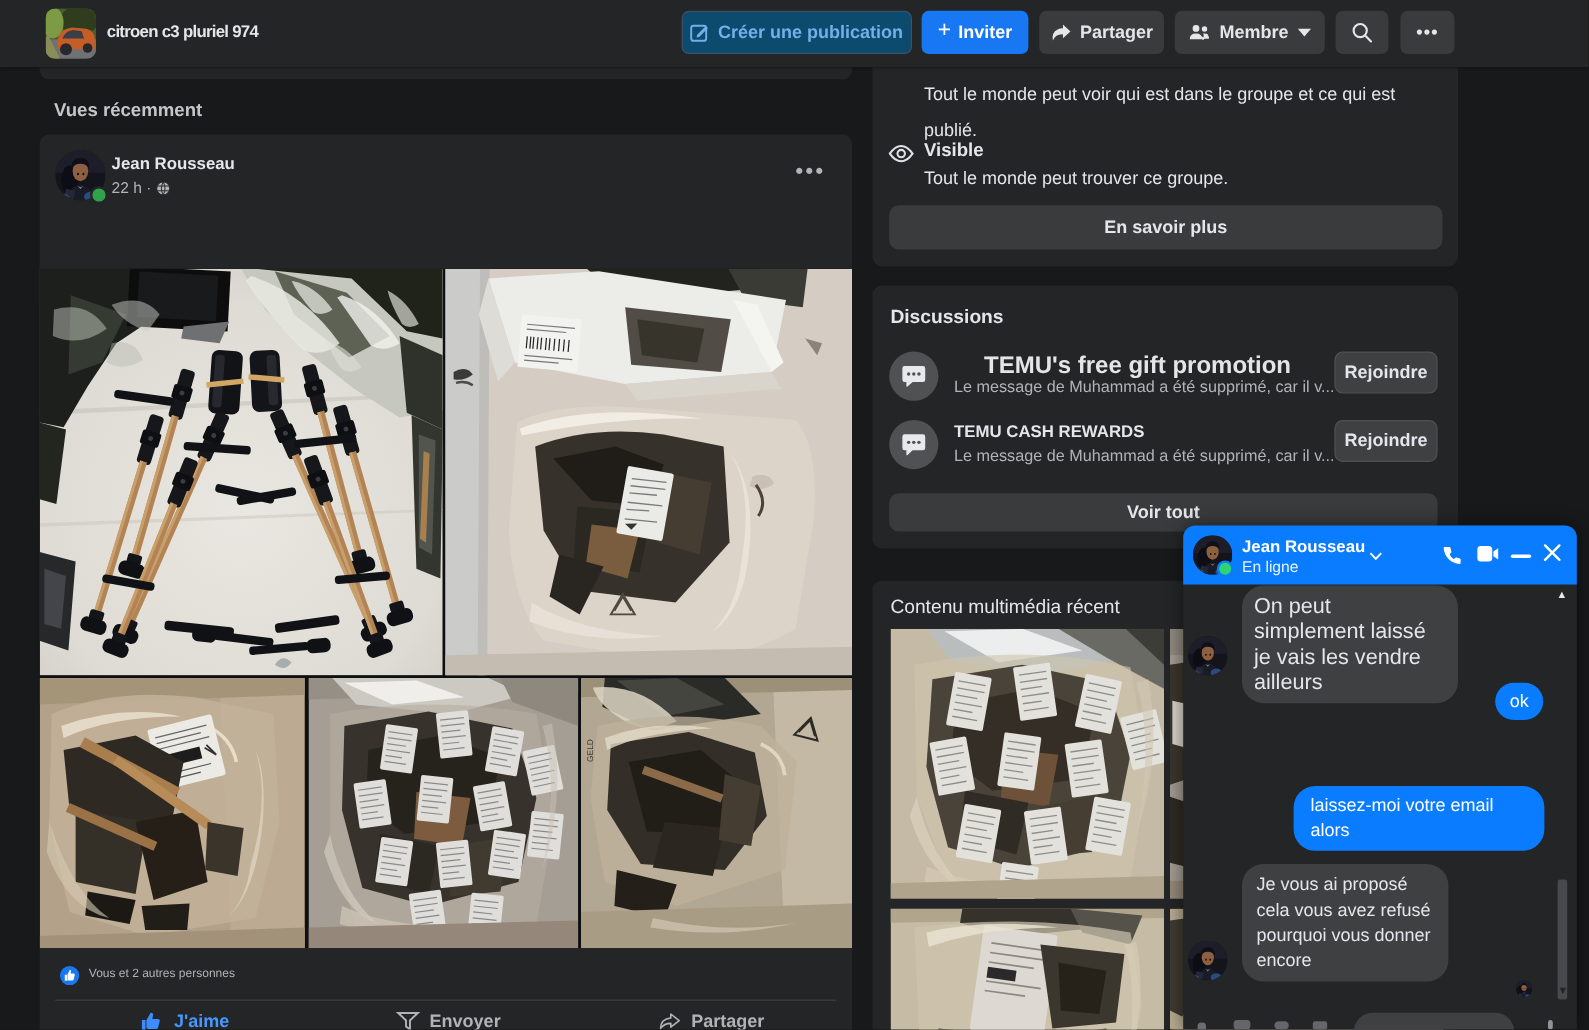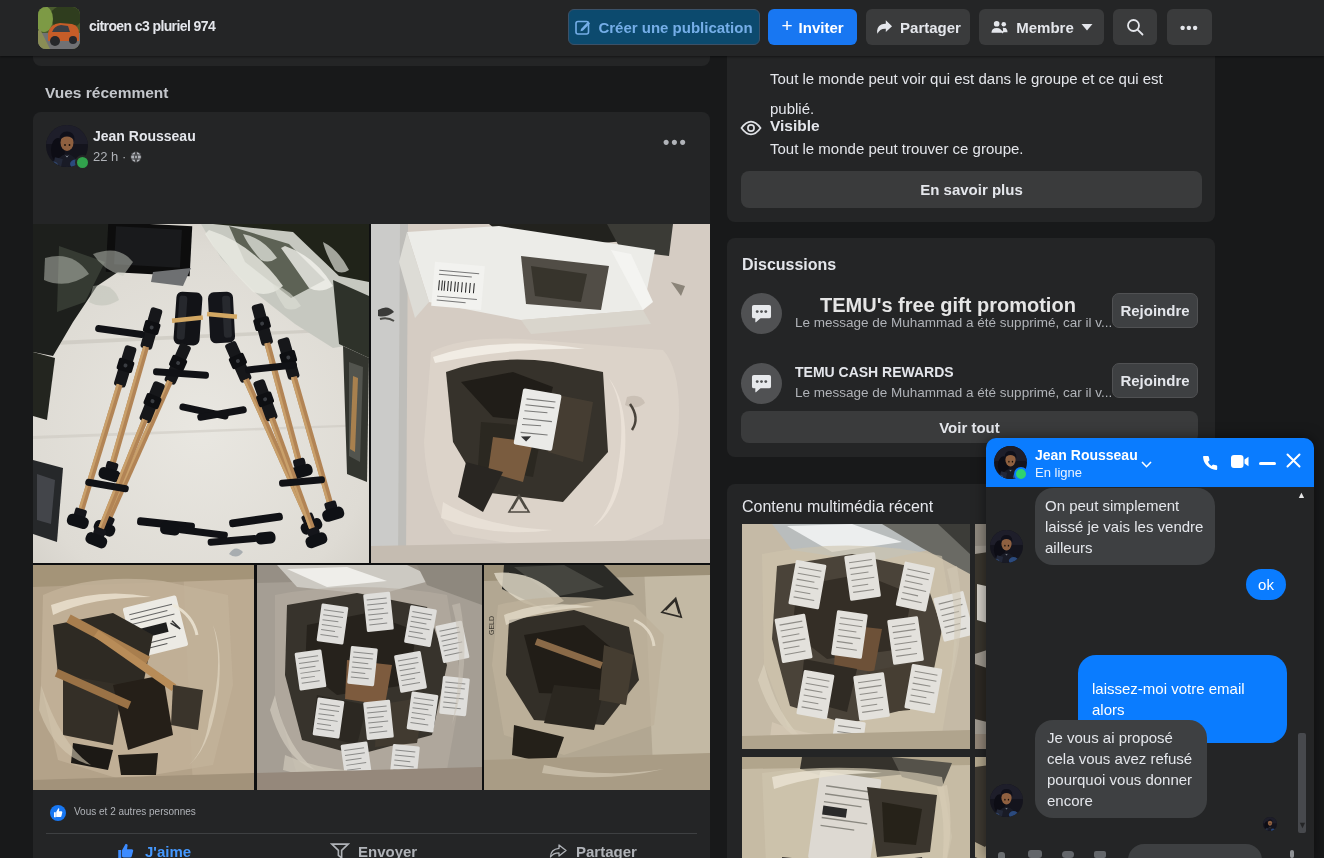--- a/index.html
+++ b/index.html
@@ -572,21 +572,21 @@
             <circle cx="6.5" cy="8" r="1.5" fill="#505153"></circle>
             <circle cx="11" cy="8" r="1.5" fill="#505153"></circle>
             <circle cx="15.5" cy="8" r="1.5" fill="#505153"></circle>
           </svg>
 </div>
 <div style="position:absolute;left:54px;top:1px;font-size:20px;font-weight:bold;color:#e5e5e5;white-space:nowrap;margin-left:25px;">TEMU's free gift promotion</div>
 <div style="position:absolute;left:54px;top:22px;font-size:13.5px;color:#b0b3b8;white-space:nowrap;">Le message de Muhammad a été supprimé, car il v...</div>
 <div style="position:absolute;left:371px;top:0px;width:86px;height:35px;background:#3e4042;border:1px solid #505153;box-sizing:border-box;border-radius:7px;display:flex;align-items:center;justify-content:center;font-size:15px;font-weight:bold;color:#e4e6eb;">Rejoindre</div>
 </div>
     </div>
-  <div class="abs" id="disc2" style="left:14px;top:112px;margin-top:13px;">
+  <div class="abs" id="disc2" style="left:14px;top:112px;">
       <div style="position:relative;width:460px;height:42px;">
 <div style="position:absolute;left:0;top:0;width:41px;height:41px;border-radius:50%;background:#505153;display:flex;align-items:center;justify-content:center;">
 <svg width="21" height="20" viewBox="0 0 22 21">
             <path d="M3 1 h16 q2 0 2 2 v10 q0 2 -2 2 h-9 l-4.5 4 q-1 .8-1 -.6 V15 h-1.5 q-2 0 -2 -2 V3 q0 -2 2 -2 Z" fill="#e7e9ec"></path>
             <circle cx="6.5" cy="8" r="1.5" fill="#505153"></circle>
             <circle cx="11" cy="8" r="1.5" fill="#505153"></circle>
             <circle cx="15.5" cy="8" r="1.5" fill="#505153"></circle>
           </svg>
 </div>
 <div style="position:absolute;left:54px;top:1px;font-size:14px;font-weight:bold;color:#e4e6eb;white-space:nowrap;">TEMU CASH REWARDS</div>
@@ -804,37 +804,37 @@
       </svg></div>
   <div class="abs" style="left:245px;top:17px;"><svg width="18" height="14" viewBox="0 0 18 14">
         <rect x="0" y="0" width="12.5" height="13" rx="3" fill="#fff"></rect>
         <path d="M13.5 4.5 L17.5 1.8 L17.5 11.2 L13.5 8.5 Z" fill="#fff"></path>
       </svg></div>
   <div class="abs" style="left:273px;top:24px;width:17px;height:2.6px;background:#fff;border-radius:2px;"></div>
   <div class="abs" style="left:300px;top:15px;"><svg width="15" height="15" viewBox="0 0 15 15" stroke="#fff" stroke-width="2" stroke-linecap="round">
         <path d="M1.5 1.5 L13.5 13.5 M13.5 1.5 L1.5 13.5"></path>
       </svg></div>
 
-  <div class="abs" id="msg1" style="left:49px;top:50px;width:180px;background:#3e4042;border-radius:18px;color:#e4e6eb;font-size:15px;line-height:21px;padding:7px 10px;box-sizing:border-box;">On peut simplement laissé je vais les vendre ailleurs</div>
+  <div class="abs" id="msg1" style="left:49px;top:50px;width:180px;background:#3e4042;border-radius:18px;color:#e4e6eb;font-size:18px;line-height:21px;padding:7px 10px;box-sizing:border-box;">On peut simplement laissé je vais les vendre ailleurs</div>
   <div class="abs" style="left:4px;top:92px;width:33px;height:33px;border-radius:50%;overflow:hidden;" id="av3"><svg width="33" height="33" viewBox="0 0 42 42">
 <rect width="42" height="42" fill="#14141d"></rect>
 <rect x="0" y="0" width="42" height="19" fill="#1e1e2a"></rect>
 <ellipse cx="12" cy="25" rx="7" ry="12" fill="#0d0d15"></ellipse>
 <ellipse cx="21" cy="17.5" rx="6.5" ry="8.5" fill="#8f6040"></ellipse>
 <path d="M13.5 14 Q14 6.5 21 6.5 Q28 6.5 28.5 14 L28.5 16 Q26 11.5 21 11.5 Q16 11.5 13.5 16 Z" fill="#10101a"></path>
 <path d="M10 42 Q11 30 21 29 Q31 30 32 42 Z" fill="#191b26"></path>
 <path d="M18.5 29.5 L21 32.5 L23.5 29.5 Q22 31 21 31 Q20 31 18.5 29.5 Z" fill="#8c939c"></path>
 <rect x="8" y="33" width="8" height="9" fill="#232838" transform="rotate(12 12 37)"></rect>
 <ellipse cx="30" cy="39" rx="6" ry="4.5" fill="#2b4a7d"></ellipse>
 <ellipse cx="7" cy="40" rx="5" ry="3.5" fill="#31466b"></ellipse>
 <ellipse cx="19" cy="20" rx=".9" ry="1.1" fill="#160f0a"></ellipse>
 <ellipse cx="23.5" cy="20" rx=".9" ry="1.1" fill="#160f0a"></ellipse>
 </svg></div>
   <div class="abs" style="left:260px;top:131px;width:40px;height:31px;background:#0a7cff;border-radius:16px;color:#fff;font-size:15px;display:flex;align-items:center;justify-content:center;">ok</div>
-  <div class="abs" style="left:92px;top:217px;width:209px;background:#0a7cff;border-radius:18px;color:#fff;font-size:15px;line-height:21px;padding:23px 14px;box-sizing:border-box;">laissez-moi votre email alors</div>
+  <div class="abs" style="left:92px;top:217px;width:209px;background:#0a7cff;border-radius:18px;color:#fff;font-size:15px;line-height:21px;padding:6px 14px;box-sizing:border-box;">laissez-moi votre email alors</div>
   <div class="abs" style="left:49px;top:282px;width:172px;background:#3e4042;border-radius:18px;color:#e4e6eb;font-size:15px;line-height:21px;padding:7px 12px;box-sizing:border-box;">Je vous ai proposé cela vous avez refusé pourquoi vous donner encore</div>
   <div class="abs" style="left:4px;top:346px;width:33px;height:33px;border-radius:50%;overflow:hidden;" id="av4"><svg width="33" height="33" viewBox="0 0 42 42">
 <rect width="42" height="42" fill="#14141d"></rect>
 <rect x="0" y="0" width="42" height="19" fill="#1e1e2a"></rect>
 <ellipse cx="12" cy="25" rx="7" ry="12" fill="#0d0d15"></ellipse>
 <ellipse cx="21" cy="17.5" rx="6.5" ry="8.5" fill="#8f6040"></ellipse>
 <path d="M13.5 14 Q14 6.5 21 6.5 Q28 6.5 28.5 14 L28.5 16 Q26 11.5 21 11.5 Q16 11.5 13.5 16 Z" fill="#10101a"></path>
 <path d="M10 42 Q11 30 21 29 Q31 30 32 42 Z" fill="#191b26"></path>
 <path d="M18.5 29.5 L21 32.5 L23.5 29.5 Q22 31 21 31 Q20 31 18.5 29.5 Z" fill="#8c939c"></path>
 <rect x="8" y="33" width="8" height="9" fill="#232838" transform="rotate(12 12 37)"></rect>

